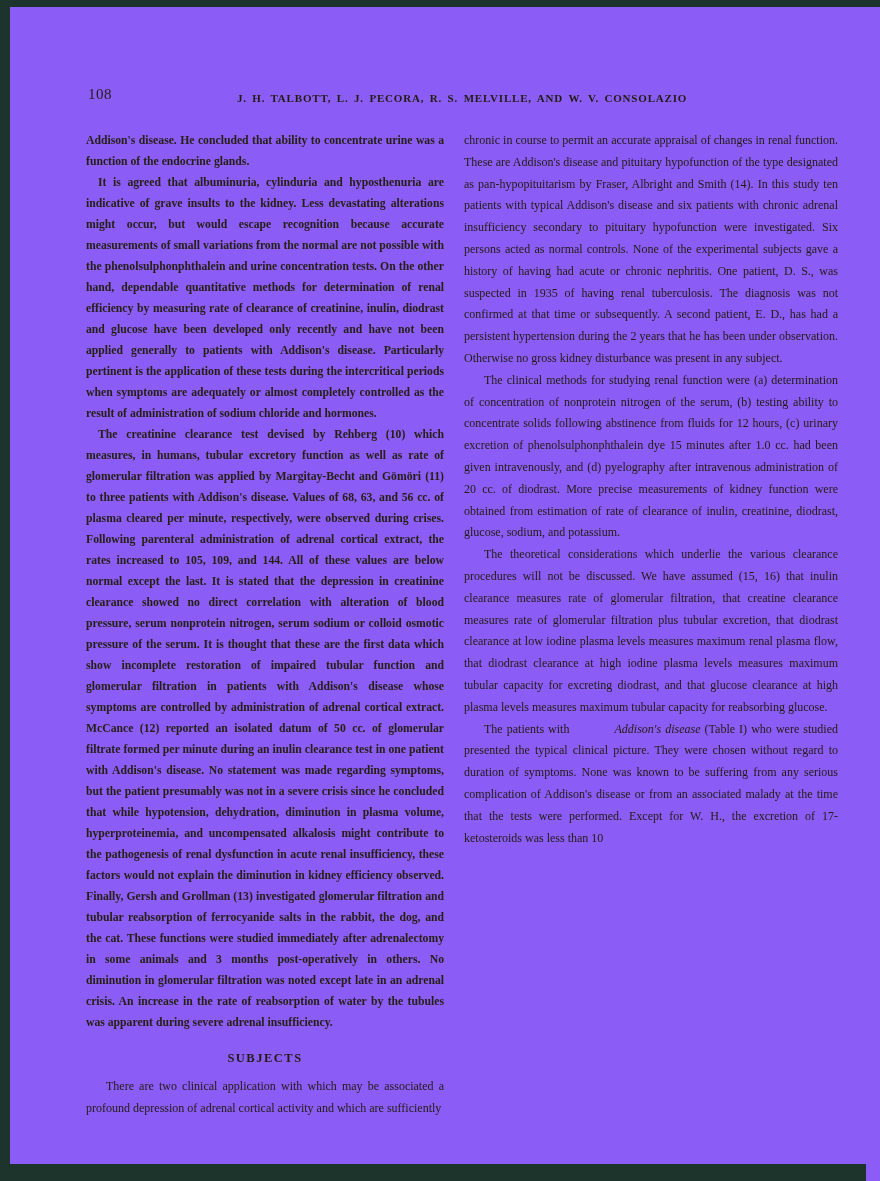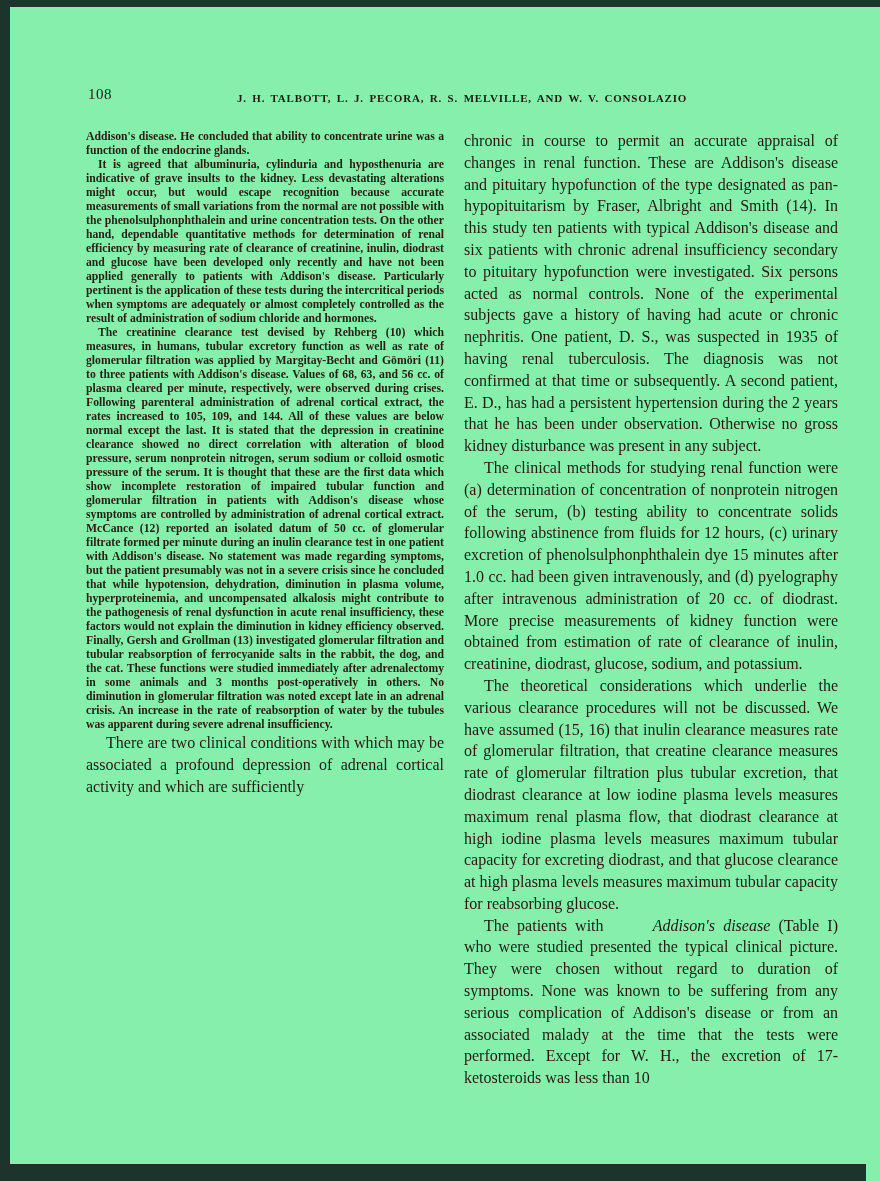--- a/index.html
+++ b/index.html
@@ -1,19 +1,19 @@
 <!DOCTYPE html>
 <html lang="en"><head>
 <meta charset="utf-8">
 <style>
   html,body { margin:0; padding:0; }
   .page {
     position:relative;
     width:880px; height:1181px;
-    background:#86efac;
+    background:#8b5cf6;
     overflow:hidden;
     font-family:"Liberation Serif", serif;
     color:#211c10;
   }
   .edge { position:absolute; background:#1d342c; }
   .edge-top    { left:0; top:0; width:880px; height:7px; }
   .edge-left   { left:0; top:0; width:10px; height:1181px; }
   .edge-bottom { left:0; bottom:0; width:866px; height:17px; }
 
   .running-header {
@@ -33,26 +33,26 @@
   .columns {
     position:absolute;
     top:130px; left:86px; width:752px;
     display:flex; gap:20px;
   }
   .col-left  { width:358px; }
   .col-right { width:374px; }
 
   p { margin:0; text-align:justify; hyphens:auto; }
   .small {
-    font-size:11.7px; line-height:14px;
+    font-size:11.7px; line-height:21px;
     font-weight:bold; color:#241f10;
     text-indent:12px;
   }
   .body {
-    font-size:16px; line-height:21.8px;
+    font-size:12px; line-height:21.8px;
     text-indent:20px;
   }
   .noindent { text-indent:0; }
 
   .section-heading {
     margin:18px 0 10px;
     text-align:center;
     font-size:12.5px; font-weight:bold;
     letter-spacing:1.5px;
   }
@@ -69,21 +69,22 @@
   <header class="running-header">
     <span class="page-number">108</span>
     <span class="running-head">J. H. TALBOTT, L. J. PECORA, R. S. MELVILLE, AND W. V. CONSOLAZIO</span>
   </header>
 
   <main class="columns">
     <section class="col col-left">
       <p class="small noindent">Addison's disease. He concluded that ability to concentrate urine was a function of the endocrine glands.</p>
       <p class="small">It is agreed that albuminuria, cylinduria and hyposthenuria are indicative of grave insults to the kidney. Less devastating alterations might occur, but would escape recognition because accurate measurements of small variations from the normal are not possible with the phenolsulphonphthalein and urine concentration tests. On the other hand, dependable quantitative methods for determination of renal efficiency by measuring rate of clearance of creatinine, inulin, diodrast and glucose have been developed only recently and have not been applied generally to patients with Addison's disease. Particularly pertinent is the application of these tests during the intercritical periods when symptoms are adequately or almost completely controlled as the result of administration of sodium chloride and hormones.</p>
       <p class="small">The creatinine clearance test devised by Rehberg (10) which measures, in humans, tubular excretory function as well as rate of glomerular filtration was applied by Margitay-Becht and Gömöri (11) to three patients with Addison's disease. Values of 68, 63, and 56 cc. of plasma cleared per minute, respectively, were observed during crises. Following parenteral administration of adrenal cortical extract, the rates increased to 105, 109, and 144. All of these values are below normal except the last. It is stated that the depression in creatinine clearance showed no direct correlation with alteration of blood pressure, serum nonprotein nitrogen, serum sodium or colloid osmotic pressure of the serum. It is thought that these are the first data which show incomplete restoration of impaired tubular function and glomerular filtration in patients with Addison's disease whose symptoms are controlled by administration of adrenal cortical extract. McCance (12) reported an isolated datum of 50 cc. of glomerular filtrate formed per minute during an inulin clearance test in one patient with Addison's disease. No statement was made regarding symptoms, but the patient presumably was not in a severe crisis since he concluded that while hypotension, dehydration, diminution in plasma volume, hyperproteinemia, and uncompensated alkalosis might contribute to the pathogenesis of renal dysfunction in acute renal insufficiency, these factors would not explain the diminution in kidney efficiency observed. Finally, Gersh and Grollman (13) investigated glomerular filtration and tubular reabsorption of ferrocyanide salts in the rabbit, the dog, and the cat. These functions were studied immediately after adrenalectomy in some animals and 3 months post-operatively in others. No diminution in glomerular filtration was noted except late in an adrenal crisis. An increase in the rate of reabsorption of water by the tubules was apparent during severe adrenal insufficiency.</p>
-      <p class="body">There are two clinical conditions with which may be associated a profound depression of adrenal cortical activity and which are sufficiently</p>
+      <h2 class="section-heading">SUBJECTS</h2>
+      <p class="body">There are two clinical application with which may be associated a profound depression of adrenal cortical activity and which are sufficiently</p>
     </section>
 
     <section class="col col-right">
       <p class="body noindent">chronic in course to permit an accurate appraisal of changes in renal function. These are Addison's disease and pituitary hypofunction of the type designated as pan-hypopituitarism by Fraser, Albright and Smith (14). In this study ten patients with typical Addison's disease and six patients with chronic adrenal insufficiency secondary to pituitary hypofunction were investigated. Six persons acted as normal controls. None of the experimental subjects gave a history of having had acute or chronic nephritis. One patient, D. S., was suspected in 1935 of having renal tuberculosis. The diagnosis was not confirmed at that time or subsequently. A second patient, E. D., has had a persistent hypertension during the 2 years that he has been under observation. Otherwise no gross kidney disturbance was present in any subject.</p>
       <p class="body">The clinical methods for studying renal function were (a) determination of concentration of nonprotein nitrogen of the serum, (b) testing ability to concentrate solids following abstinence from fluids for 12 hours, (c) urinary excretion of phenolsulphonphthalein dye 15 minutes after 1.0 cc. had been given intravenously, and (d) pyelography after intravenous administration of 20 cc. of diodrast. More precise measurements of kidney function were obtained from estimation of rate of clearance of inulin, creatinine, diodrast, glucose, sodium, and potassium.</p>
       <p class="body">The theoretical considerations which underlie the various clearance procedures will not be discussed. We have assumed (15, 16) that inulin clearance measures rate of glomerular filtration, that creatine clearance measures rate of glomerular filtration plus tubular excretion, that diodrast clearance at low iodine plasma levels measures maximum renal plasma flow, that diodrast clearance at high iodine plasma levels measures maximum tubular capacity for excreting diodrast, and that glucose clearance at high plasma levels measures maximum tubular capacity for reabsorbing glucose.</p>
       <p class="body"><span>The patients with </span><span class="it">Addison's disease</span><span> (Table I) who were studied presented the typical clinical picture. They were chosen without regard to duration of symptoms. None was known to be suffering from any serious complication of Addison's disease or from an associated malady at the time that the tests were performed. Except for W. H., the excretion of 17-ketosteroids was less than 10</span></p>
     </section>
   </main>
 </div>

